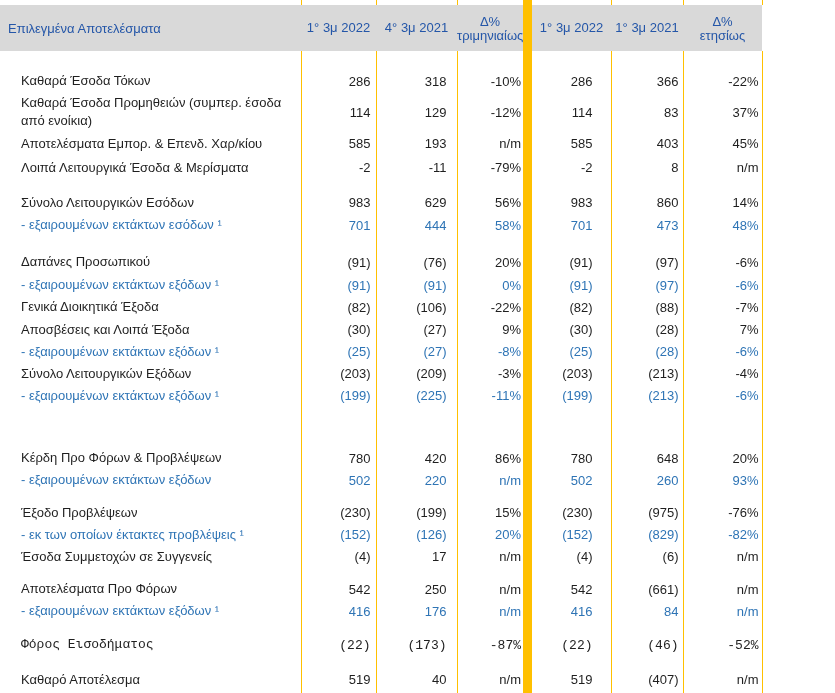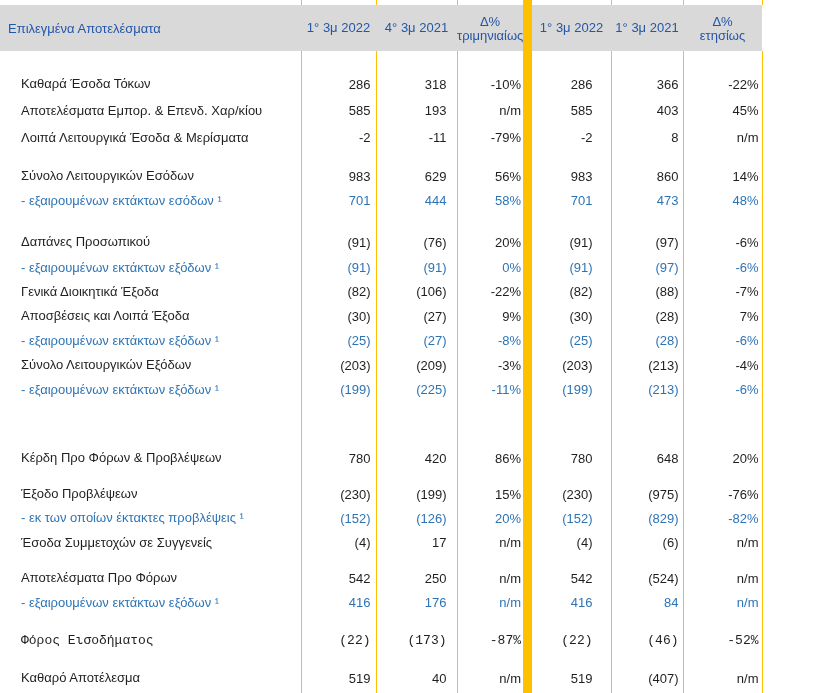--- a/index.html
+++ b/index.html
@@ -124,20 +124,31 @@
           <td class="cl">Καθαρά Έσοδα Τόκων</td>
           <td class="val c1">286</td>
           <td class="val c2">318</td>
           <td class="val c3">-10%</td>
           <td class="cb"></td>
           <td class="val c4">286</td>
           <td class="val c5">366</td>
           <td class="val c6">-22%</td>
           <td class="cf"></td>
         </tr>
+        <tr class="main" style="height: 38px;">
+          <td class="cl">Καθαρά Έσοδα Προμηθειών (συμπερ. έσοδα από ενοίκια)</td>
+          <td class="val c1">114</td>
+          <td class="val c2">129</td>
+          <td class="val c3">-12%</td>
+          <td class="cb"></td>
+          <td class="val c4">114</td>
+          <td class="val c5">83</td>
+          <td class="val c6">37%</td>
+          <td class="cf"></td>
+        </tr>
         <tr class="main" style="height: 24px;">
           <td class="cl">Αποτελέσματα Εμπορ. &amp; Επενδ. Χαρ/κίου</td>
           <td class="val c1">585</td>
           <td class="val c2">193</td>
           <td class="val c3">n/m</td>
           <td class="cb"></td>
           <td class="val c4">585</td>
           <td class="val c5">403</td>
           <td class="val c6">45%</td>
           <td class="cf"></td>
@@ -289,20 +300,31 @@
           <td class="cl">Κέρδη Προ Φόρων &amp; Προβλέψεων</td>
           <td class="val c1">780</td>
           <td class="val c2">420</td>
           <td class="val c3">86%</td>
           <td class="cb"></td>
           <td class="val c4">780</td>
           <td class="val c5">648</td>
           <td class="val c6">20%</td>
           <td class="cf"></td>
         </tr>
+        <tr class="sub" style="height: 22px;">
+          <td class="cl">- εξαιρουμένων εκτάκτων εξόδων</td>
+          <td class="val c1">502</td>
+          <td class="val c2">220</td>
+          <td class="val c3">n/m</td>
+          <td class="cb"></td>
+          <td class="val c4">502</td>
+          <td class="val c5">260</td>
+          <td class="val c6">93%</td>
+          <td class="cf"></td>
+        </tr>
         <tr class="gap" style="height: 10px;">
           <td class="cl"></td>
           <td class="c1"></td>
           <td class="c2"></td>
           <td class="c3"></td>
           <td class="cb"></td>
           <td class="c4"></td>
           <td class="c5"></td>
           <td class="c6"></td>
           <td class="cf"></td>
@@ -351,21 +373,21 @@
           <td class="c6"></td>
           <td class="cf"></td>
         </tr>
         <tr class="main" style="height: 22px;">
           <td class="cl">Αποτελέσματα Προ Φόρων</td>
           <td class="val c1">542</td>
           <td class="val c2">250</td>
           <td class="val c3">n/m</td>
           <td class="cb"></td>
           <td class="val c4">542</td>
-          <td class="val c5">(524)</td>
+          <td class="val c5">(661)</td>
           <td class="val c6">n/m</td>
           <td class="cf"></td>
         </tr>
         <tr class="sub" style="height: 22px;">
           <td class="cl">- εξαιρουμένων εκτάκτων εξόδων ¹</td>
           <td class="val c1">416</td>
           <td class="val c2">176</td>
           <td class="val c3">n/m</td>
           <td class="cb"></td>
           <td class="val c4">416</td>

